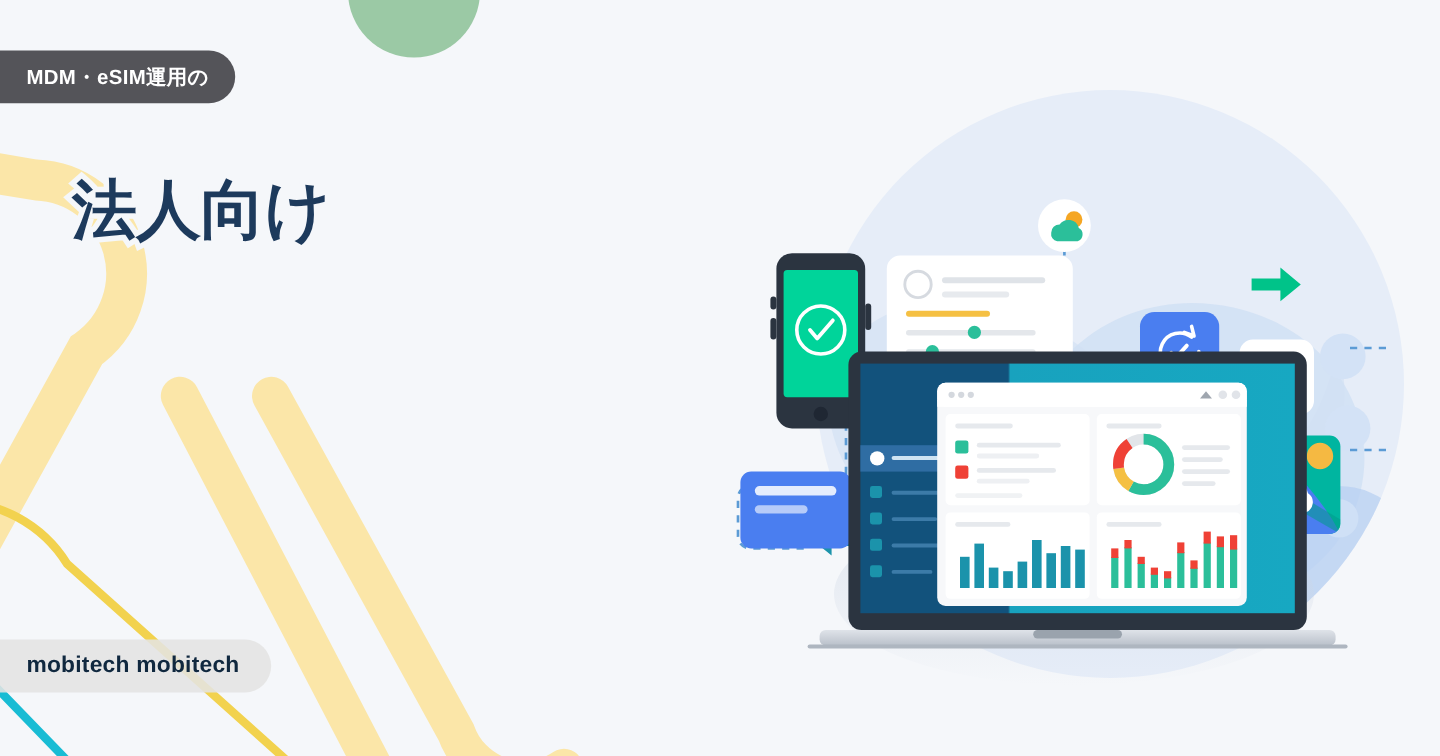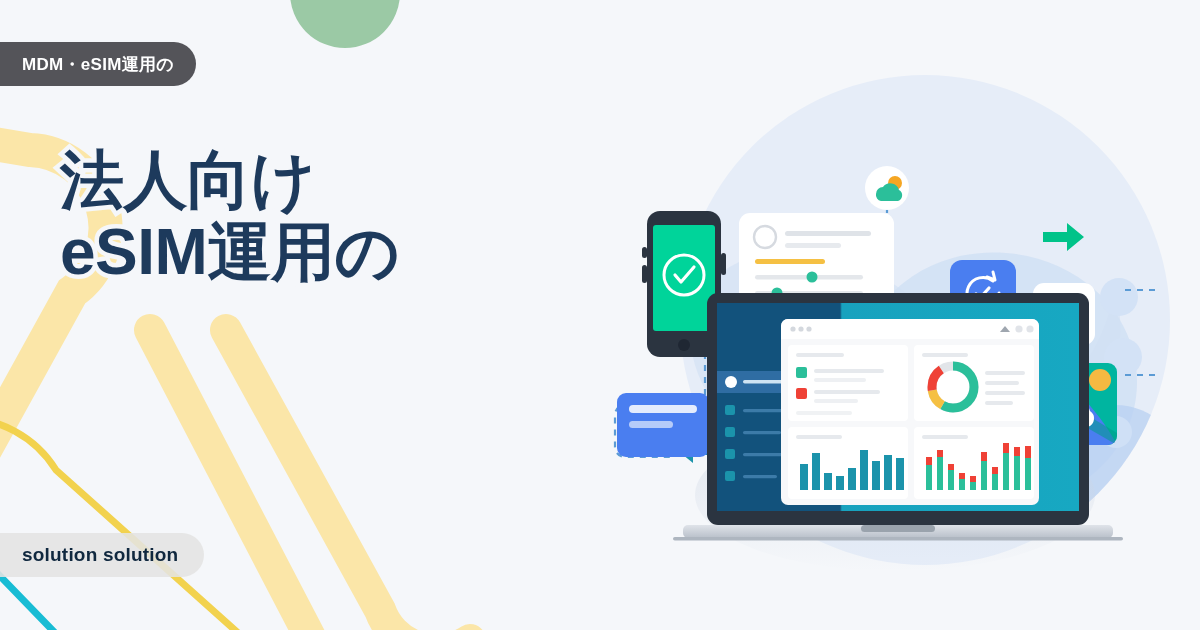--- a/index.html
+++ b/index.html
@@ -18,21 +18,21 @@
   }
 
   
   .headline{
     position:absolute;left:60px;top:148px;
     z-index:40;
     line-height:1.0;
   }
   .hl-line{
     display:block;
-    font-size:64px;
+    font-size:54px;
     font-weight:700;
     letter-spacing:-0.5px;
     color:#1d3a5c;
     -webkit-text-stroke:9px #f5f7fa;
     paint-order:stroke fill;
     white-space:nowrap;
     margin-bottom:8px;
   }
 
   
@@ -319,24 +319,23 @@
       <g>
         <rect x="88" y="450" width="430" height="13" rx="5" fill="url(#baseGrad)"></rect>
         <rect x="266" y="450" width="74" height="7" rx="3.5" fill="#9aa3ad"></rect>
         <rect x="78" y="462" width="450" height="3.5" rx="1.75" fill="#aeb6c0"></rect>
       </g>
     </g>
   </svg>
 
   <div class="headline">
     <span class="hl-line">法人向け</span>
-    <span class="hl-line">eSIM運用の</span>
   </div>
 
   <div class="pill pill-category">
     <span>MDM・eSIM運用の</span>
   </div>
 
   <div class="pill pill-brand">
-    <span>solution solution</span>
+    <span>mobitech mobitech</span>
   </div>
 
 </div>
 
 </body></html>

